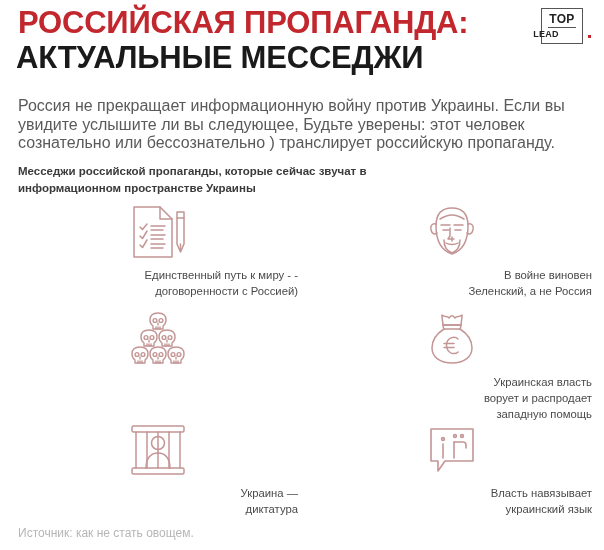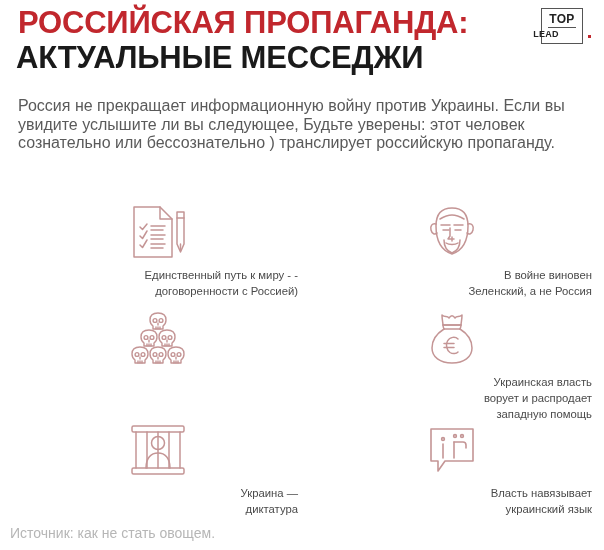--- a/index.html
+++ b/index.html
@@ -149,23 +149,23 @@
   
   .col-left  { left: 18px;  width: 280px; }
   .col-right { left: 312px; width: 280px; }
   .row-1 { top: 0px; }
   .row-2 { top: 107px; }
   .row-3 { top: 218px; }
 
   
   .footer {
     position: absolute;
-    left: 10px;
+    left: 18px;
     top: 528px;
-    font-size: 14px;
+    font-size: 12px;
     line-height: 11px;
     color: #b6b6b6;
   }
 
   svg { display: block; }
 </style>
 </head>
 <body>
 
 <div class="page">
@@ -179,20 +179,21 @@
       <div class="logo-rule"></div>
       <div class="logo-bottom">
         <span>LEAD</span>
         <span class="logo-tick"></span>
       </div>
     </div>
   </div>
 
   <div class="intro">Россия не прекращает информационную войну против Украины. Если вы увидите услышите ли вы следующее, Будьте уверены: этот человек сознательно или бессознательно ) транслирует российскую пропаганду.</div>
 
+  <div class="subtitle">Месседжи российской пропаганды, которые сейчас звучат в информационном пространстве Украины</div>
 
   <div class="grid">
 
     <div class="cell col-left row-1">
       <div class="icon-wrap">
         <svg width="64" height="56" viewBox="0 0 64 56" fill="none" stroke="#c49595" stroke-width="1.5" stroke-linecap="round" stroke-linejoin="round">
           <path d="M8 3 h26 l12 12 v38 H8 Z"></path>
           <path d="M34 3 v12 h12"></path>
           <path d="M14 23 l2.5 2.5 L21 20"></path>
           <path d="M14 32 l2.5 2.5 L21 27"></path>

